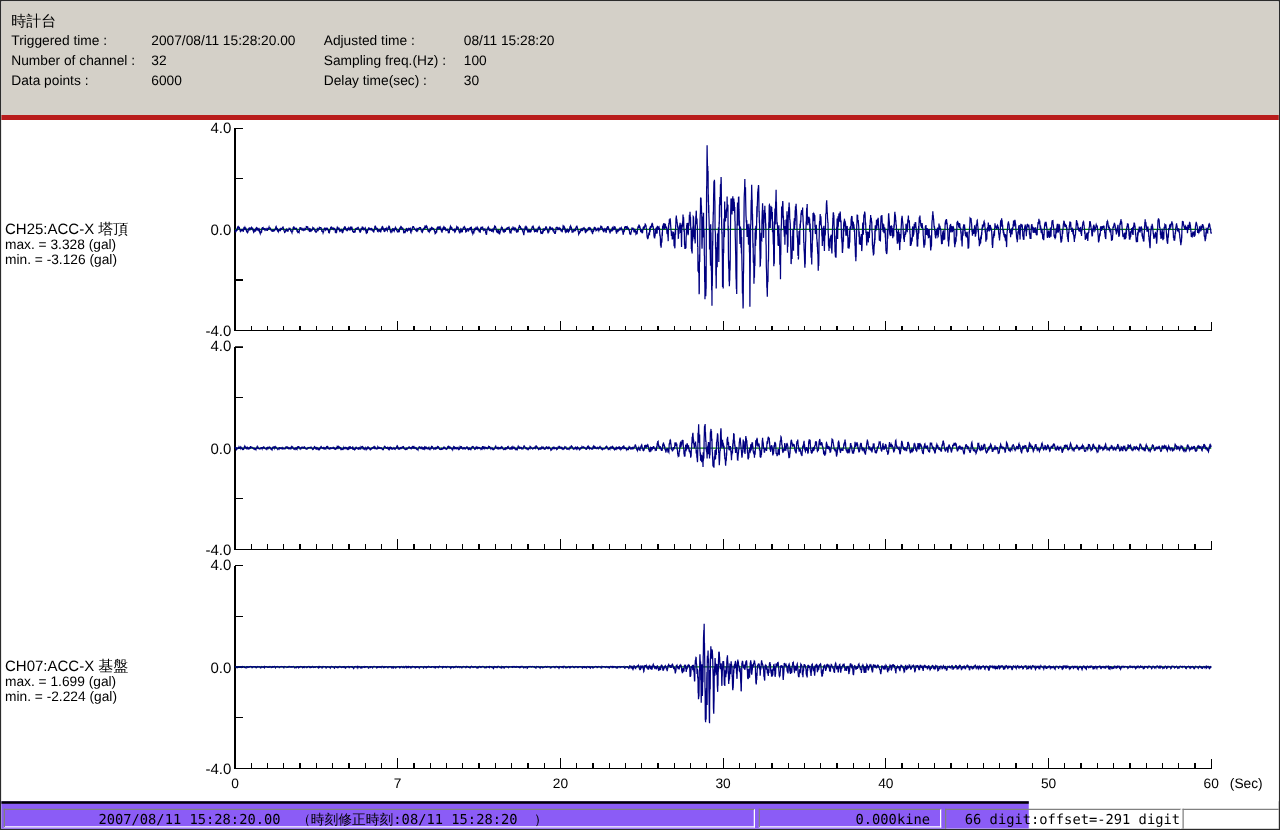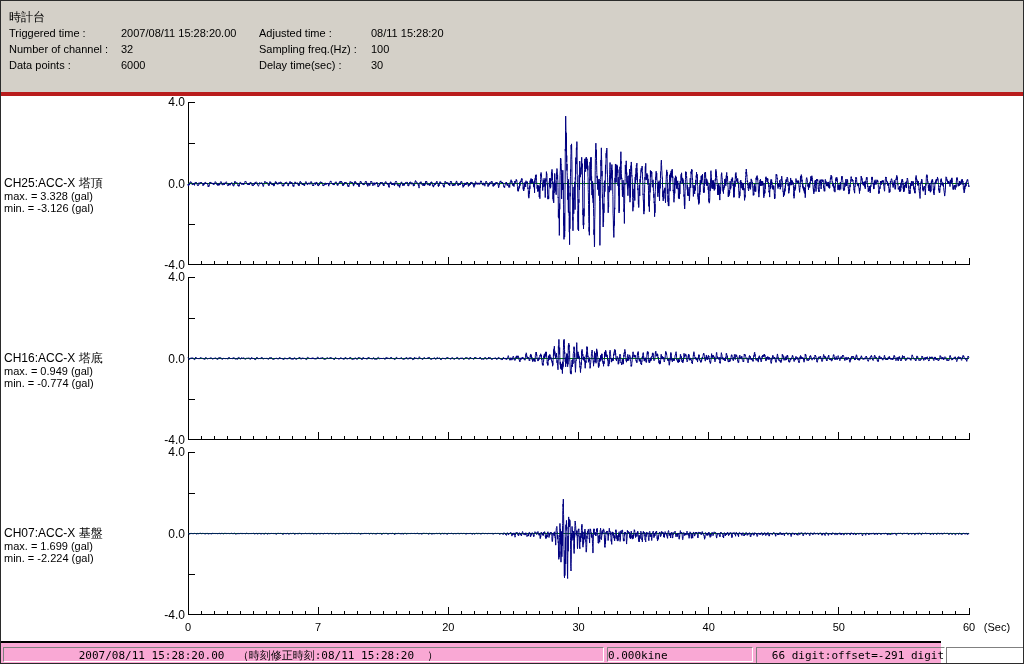--- a/index.html
+++ b/index.html
@@ -17,28 +17,28 @@
   .c1l{left:8px}.c1v{left:120px}.c2l{left:258px}.c2v{left:370px}
   
   .chart-area{position:absolute;left:0;top:95px;width:1024px;height:545px;background:#fff;}
   .chinfo{position:absolute;left:3px;font-size:11px;line-height:12.5px;white-space:nowrap;}
   .chinfo .nm{font-size:12px;text-align:center;}
   .ci1{top:176px}.ci2{top:351px}.ci3{top:526px}
   .ylab{position:absolute;width:34px;left:150px;text-align:right;font-size:12px;line-height:11px;}
   .xlab{position:absolute;width:40px;text-align:center;font-size:11px;line-height:13px;top:620px;}
   .plot-svg{position:absolute;}
   
-  .status{position:absolute;left:0;top:640px;width:940px;height:24px;background:#f9a8d4;
+  .status{position:absolute;left:0;top:640px;width:822px;height:24px;background:#8b5cf6;
     border-top:2px solid #000;box-sizing:border-box;}
   .seg{position:absolute;top:4px;height:15px;line-height:15px;
     border:1px solid;border-color:#808080 #ffffff #ffffff #808080;
     font-family:"DejaVu Sans Mono","Liberation Mono",monospace;font-size:11px;
     overflow:hidden;white-space:pre;}
   .seg1{left:2px;width:601px;text-align:center;padding-right:90px;box-sizing:border-box;}
-  .seg2{left:606px;width:146px;text-align:left;padding-right:8px;box-sizing:border-box;}
+  .seg2{left:606px;width:146px;text-align:right;padding-right:8px;box-sizing:border-box;}
   .seg3{left:755px;width:187px;text-align:right;}
   .seg4{left:945px;width:76px;}
 </style>
 </head>
 <body>
 
 <div class="window">
 
   <div class="header">
     <div class="win-title">時計台</div>
@@ -58,25 +58,20 @@
     <div class="fl r3 c2l">Delay time(sec) :</div>
     <div class="fl r3 c2v">30</div>
   </div>
 
   <div class="chart-area"></div>
 
   <div class="chinfo ci1">
     <div class="nm">CH25:ACC-X 塔頂</div>
     <div>max. = 3.328 (gal)</div>
     <div>min. = -3.126 (gal)</div>
-  </div>
-  <div class="chinfo ci2">
-    <div class="nm">CH16:ACC-X 塔底</div>
-    <div>max. = 0.949 (gal)</div>
-    <div>min. = -0.774 (gal)</div>
   </div>
   <div class="chinfo ci3">
     <div class="nm">CH07:ACC-X 基盤</div>
     <div>max. = 1.699 (gal)</div>
     <div>min. = -2.224 (gal)</div>
   </div>
 
   <div class="status">
     <div class="seg seg1">2007/08/11 15:28:20.00  （時刻修正時刻:08/11 15:28:20  ）</div>
     <div class="seg seg2">0.000kine</div>

